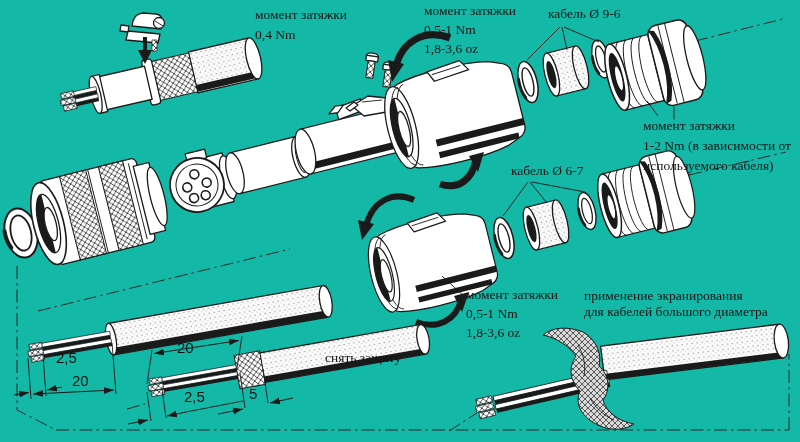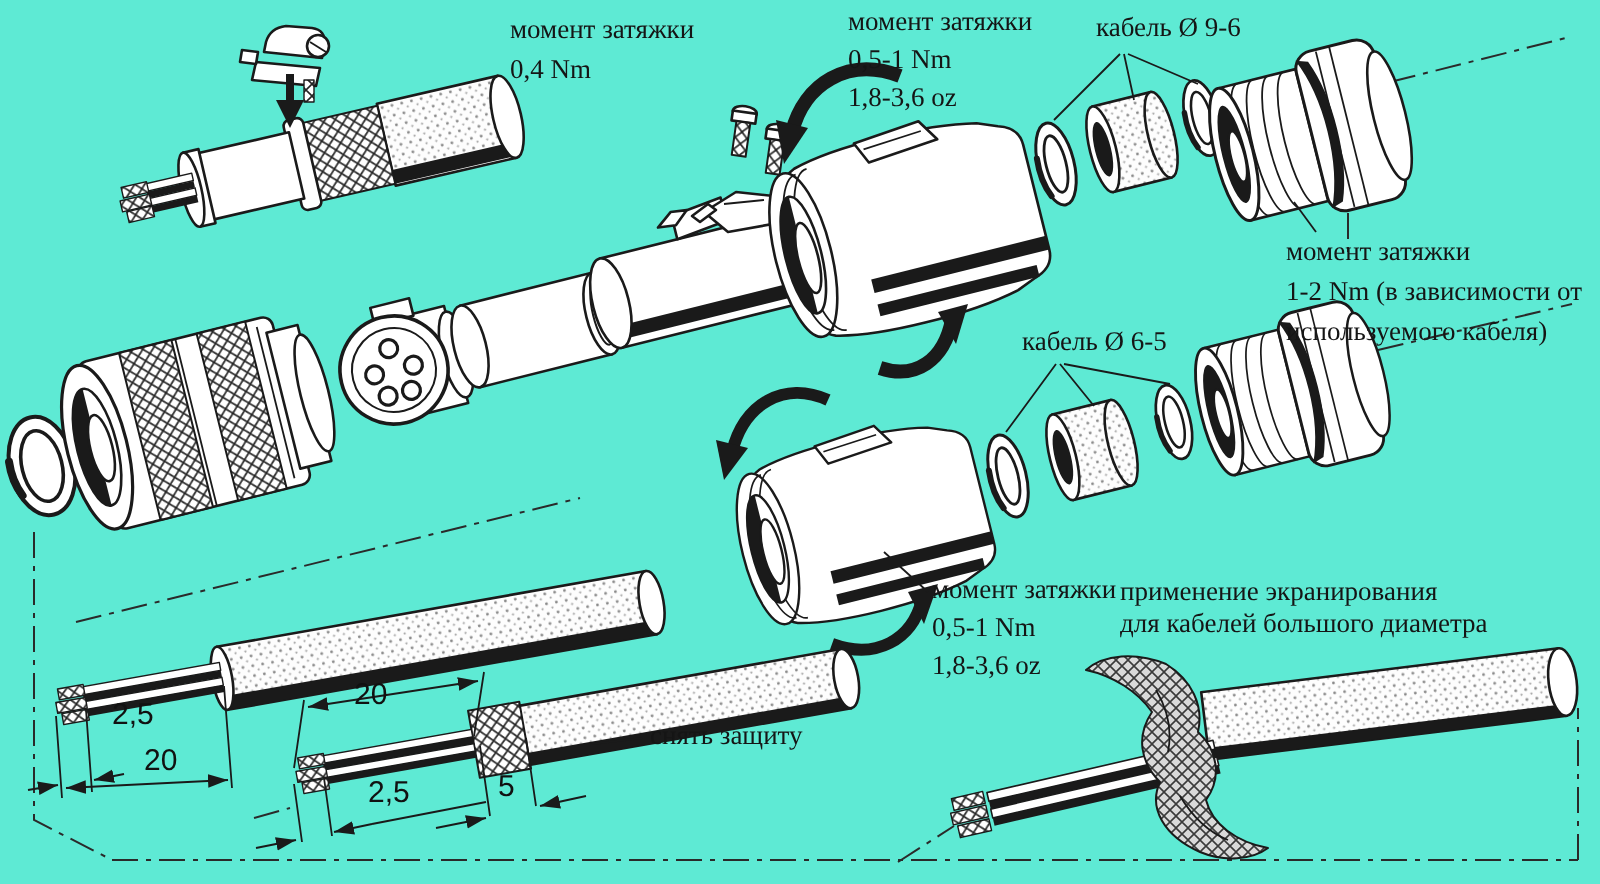--- a/index.html
+++ b/index.html
@@ -1,16 +1,16 @@
 <!DOCTYPE html>
 <html><head>
 <meta charset="utf-8">
 <style>
   html,body{margin:0;padding:0;background:#fff;}
-  .stage{position:relative;width:800px;height:442px;background:#5eead4;overflow:hidden;
+  .stage{position:relative;width:800px;height:442px;background:#14b8a6;overflow:hidden;
          font-family:"Liberation Serif", serif;}
   .stage svg{position:absolute;left:0;top:0;}
   .lbl{position:absolute;white-space:pre-line;color:#151515;font-size:13.5px;line-height:20px;}
   .lbl.tight{line-height:16px;}
   .lbl.mid{line-height:19px;}
   .dim{position:absolute;color:#111;font-family:"Liberation Sans", sans-serif;font-size:15px;}
   
   .ln{fill:#ffffff;stroke:#1a1a1a;stroke-width:1.3;stroke-linejoin:round;stroke-linecap:round;}
   .lnf{fill:none;stroke:#1a1a1a;stroke-width:1.3;stroke-linejoin:round;stroke-linecap:round;}
   .lnh{fill:url(#hatch);stroke:#1a1a1a;stroke-width:1;stroke-linejoin:round;}
@@ -301,26 +301,26 @@
 
 <div class="lbl" style="left:255px;top:5px;">момент затяжки
 0,4 Nm</div>
 <div class="lbl mid" style="left:424px;top:1px;">момент затяжки
 0,5-1 Nm
 1,8-3,6 oz</div>
 <div class="lbl" style="left:548px;top:4px;">кабель Ø 9-6</div>
 <div class="lbl" style="left:643px;top:116px;">момент затяжки
 1-2 Nm (в зависимости от
 используемого кабеля)</div>
-<div class="lbl" style="left:511px;top:161px;">кабель Ø 6-5</div>
+<div class="lbl" style="left:511px;top:161px;">кабель Ø 6-7</div>
 <div class="lbl mid" style="left:466px;top:285px;">момент затяжки
 0,5-1 Nm
 1,8-3,6 oz</div>
-<div class="lbl" style="left:325px;top:358px;">снять защиту</div>
-<div class="lbl tight" style="left:560px;top:288px;">применение экранирования
+<div class="lbl" style="left:325px;top:348px;">снять защиту</div>
+<div class="lbl tight" style="left:584px;top:288px;">применение экранирования
 для кабелей большого диаметра</div>
 
 <div class="dim" style="left:56px;top:349px;">2,5</div>
 <div class="dim" style="left:72px;top:372px;">20</div>
 <div class="dim" style="left:177px;top:339px;">20</div>
 <div class="dim" style="left:184px;top:388px;">2,5</div>
 <div class="dim" style="left:249px;top:385px;">5</div>
 
 </div>
 

